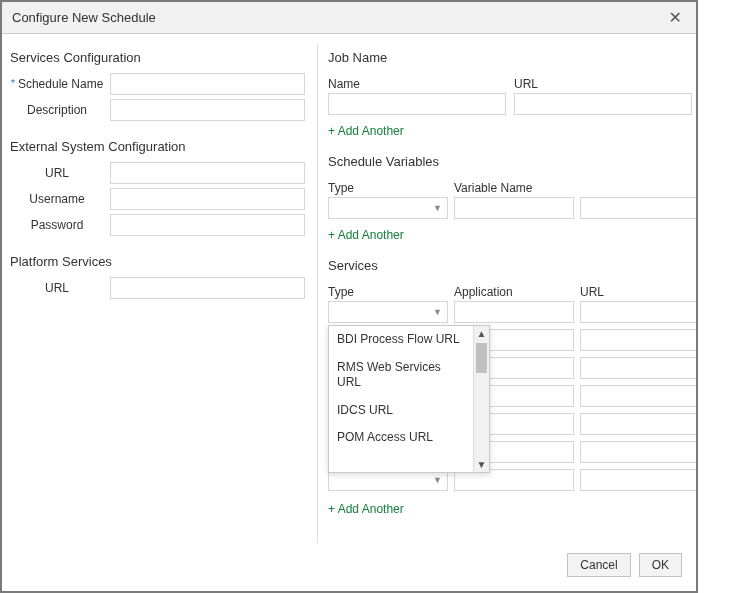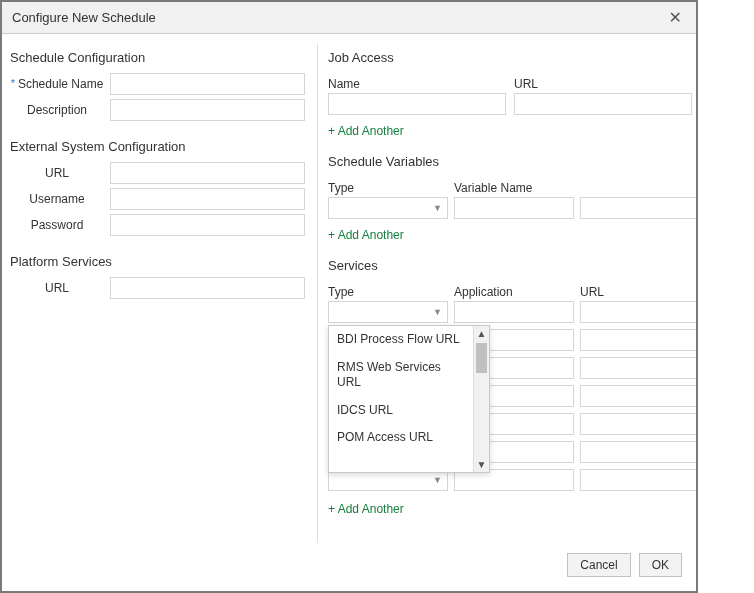--- a/index.html
+++ b/index.html
@@ -126,21 +126,21 @@
 
 <div class="window">
   <div class="titlebar">
     <div class="title">Configure New Schedule</div>
     <div class="close-x">✕</div>
   </div>
 
   <div class="body">
 
     <div class="left-col">
-      <div class="section-title">Schedule Configuration</div>
+      <div class="section-title">Services Configuration</div>
       <div class="form-row">
         <div class="lbl"><span class="required-mark">*</span><span>Schedule Name</span></div>
         <div class="inp"><input class="text" value="" style=""></div>
       </div>
       <div class="form-row">
         <div class="lbl">Description</div>
         <div class="inp"><input class="text textarea" value="" style=""></div>
       </div>
 
       <div class="section-title" style="margin-top:18px">External System Configuration</div>
@@ -159,21 +159,21 @@
 
       <div class="section-title" style="margin-top:18px">Platform Services</div>
       <div class="form-row">
         <div class="lbl">URL</div>
         <div class="inp"><input class="text" value="" style=""></div>
       </div>
     </div>
 
     <div class="right-col">
       
-      <div class="section-title ja">Job Access</div>
+      <div class="section-title ja">Job Name</div>
       <div class="cols-header ja">
         <div class="col1">Name</div>
         <div class="col2">URL</div>
       </div>
       <div class="ja-row">
         <input class="text f1" value="" style="">
         <input class="text f2" value="" style="">
       </div>
       <span class="add-another">+ Add Another</span>
 

